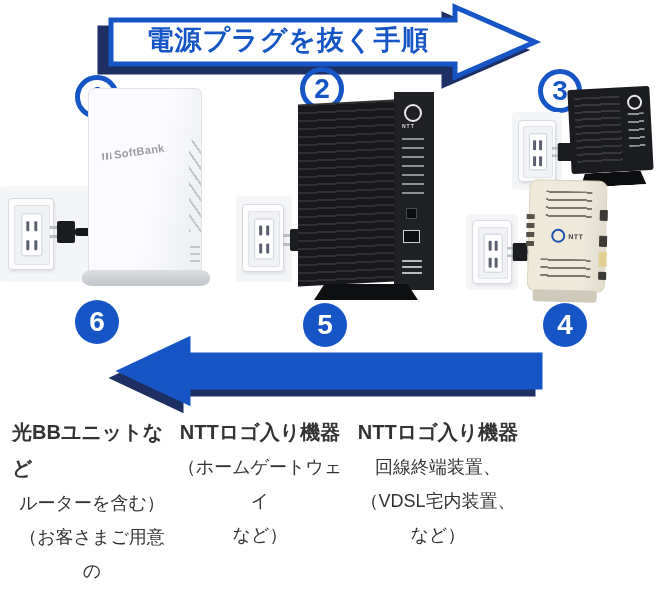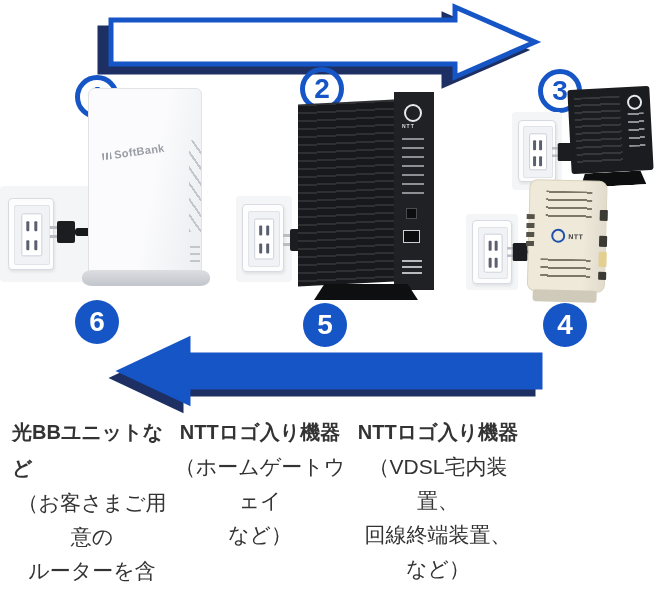--- a/index.html
+++ b/index.html
@@ -107,33 +107,34 @@
            background:repeating-linear-gradient(180deg,#55524a 0 5px,transparent 5px 9px);}
   .d4-port{position:absolute;right:-2px;width:8px;background:#3c3a34;border-radius:1px;}
   .d4-port.a{top:28px;height:11px;} .d4-port.b{top:54px;height:11px;}
   .d4-port.y{top:70px;height:15px;background:#e3cf8f;}
   .d4-port.c{top:90px;height:8px;}
   .d4-base{position:absolute;left:10px;top:110px;width:64px;height:12px;background:#cfcaba;border-radius:3px;}
 
   
   .caption{position:absolute;top:414px;}
   .caption .cap-title{font-size:20px;font-weight:bold;line-height:36px;}
-  .caption .cap-line{font-size:21px;line-height:34px;text-align:center;}
+  .caption .cap-line{font-size:18px;line-height:34px;text-align:center;}
   #caption1{left:12px;width:160px;text-align:left;}
   #caption2{left:174px;width:172px;text-align:center;}
   #caption3{left:352px;width:172px;text-align:center;}
 </style>
 </head>
 <body>
 
 <div id="stage">
 
   <svg id="top-arrow-svg" class="arrow-svg" width="440" height="80" viewBox="0 0 440 80">
     <path d="M8,17 H352 V4 L432,39 L352,74 V61 H8 Z" fill="#ffffff" stroke="#1655c5" stroke-width="5"></path>
   </svg>
+  <div id="top-arrow-label" class="arrow-label">電源プラグを抜く手順</div>
 
   <svg id="bottom-arrow-svg" class="arrow-svg" width="432" height="82" viewBox="0 0 432 82">
     <path d="M428,24 H76 V8 L6,41 L76,74 V58 H428 Z" fill="#1655c5" stroke="#1655c5" stroke-width="3"></path>
   </svg>
 
   <div class="badge badge-outline" style="left:75px;top:75px;">1</div>
   <div class="badge badge-outline" style="left:300px;top:67px;">2</div>
   <div class="badge badge-outline" style="left:538px;top:69px;">3</div>
 
   <div class="badge badge-filled" style="left:75px;top:300px;">6</div>
@@ -272,30 +273,30 @@
       <div class="d4-port a"></div>
       <div class="d4-port b"></div>
       <div class="d4-port y"></div>
       <div class="d4-port c"></div>
     </div>
     <div class="d4-base"></div>
   </div>
 
   <div id="caption1" class="caption">
     <div class="cap-title">光BBユニットなど</div>
+    <div class="cap-line">ルーターを含む）</div>
     <div class="cap-line">（お客さまご用意の</div>
-    <div class="cap-line">ルーターを含む）</div>
   </div>
 
   <div id="caption2" class="caption">
     <div class="cap-title">NTTロゴ入り機器</div>
     <div class="cap-line">（ホームゲートウェイ</div>
     <div class="cap-line">など）</div>
   </div>
 
   <div id="caption3" class="caption">
     <div class="cap-title">NTTロゴ入り機器</div>
+    <div class="cap-line">回線終端装置、</div>
     <div class="cap-line">（VDSL宅内装置、</div>
-    <div class="cap-line">回線終端装置、</div>
     <div class="cap-line">など）</div>
   </div>
 
 </div>
 
 </body></html>

